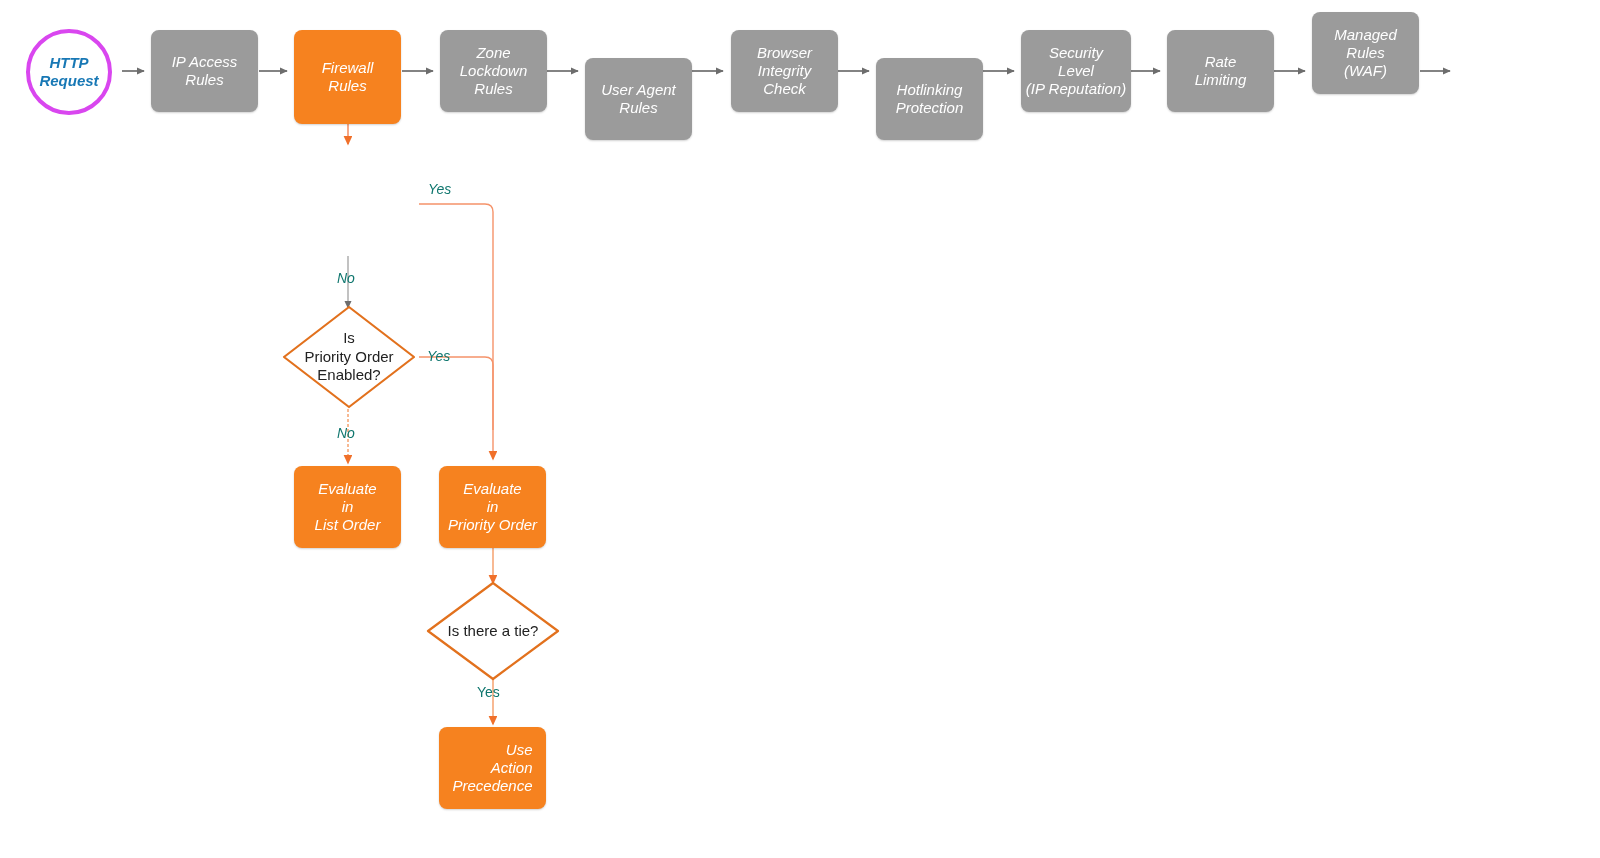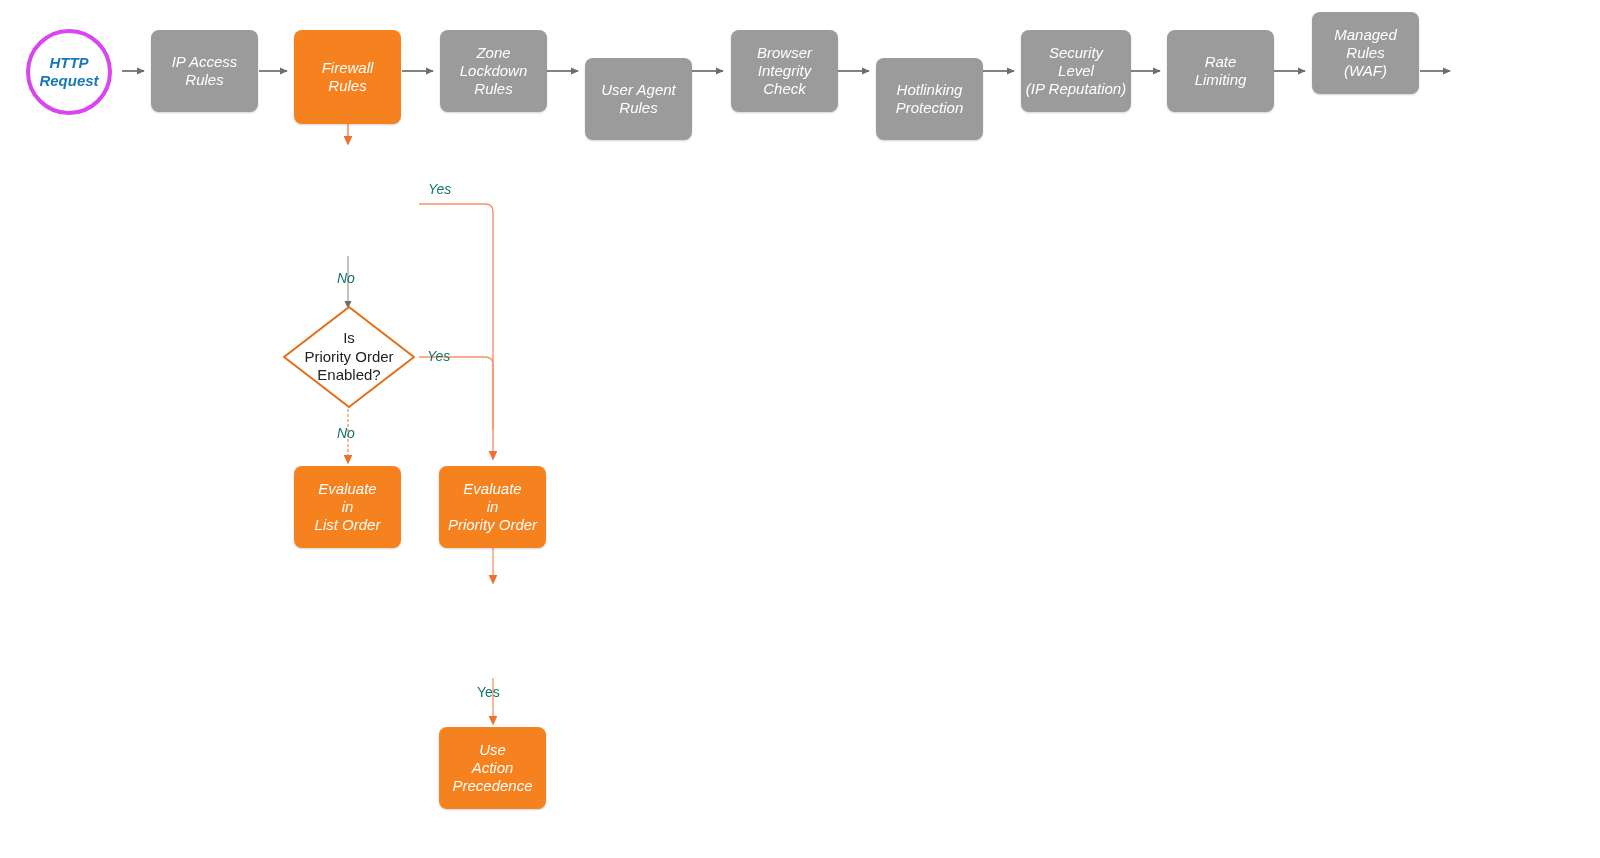--- a/index.html
+++ b/index.html
@@ -211,30 +211,36 @@
 
 
 
   <div class="diamond" style="left:281px; top:304px; width:136px; height:106px;">
     <svg class="dia-shape" viewBox="0 0 136 106" preserveAspectRatio="none">
       <polygon points="68,3 133,53 68,103 3,53" fill="#ffffff" stroke="#e2711d" stroke-width="2.2" stroke-linejoin="round"></polygon>
     </svg>
     <span class="dia-label">Is<br>Priority Order<br>Enabled?</span>
   </div>
 
+  <div class="diamond" style="left:425px; top:580px; width:136px; height:102px;">
+    <svg class="dia-shape" viewBox="0 0 136 102" preserveAspectRatio="none">
+      <polygon points="68,3 133,51 68,99 3,51" fill="#ffffff" stroke="#e2711d" stroke-width="2.2" stroke-linejoin="round"></polygon>
+    </svg>
+    <span class="dia-label">Is there a tie?</span>
+  </div>
 
   <div class="node box-orange" style="left:294px; top:466px; width:107px; height:82px;">
     <span>Evaluate<br>in<br>List Order</span>
   </div>
 
   <div class="node box-orange" style="left:439px; top:466px; width:107px; height:82px;">
     <span>Evaluate<br>in<br>Priority Order</span>
   </div>
 
-  <div class="node box-orange" style="left:439px; top:727px; width:107px; height:82px;">
+  <div class="node box-orange" style="left:439px; top:727px; width:107px; height:82px;text-align:right;">
     <span>Use<br>Action<br>Precedence</span>
   </div>
 
   <div class="edge-label" style="left:428px; top:181px;">Yes</div>
 
   <div class="edge-label" style="left:337px; top:270px;">No</div>
 
   <div class="edge-label" style="left:427px; top:348px;">Yes</div>
 
   <div class="edge-label" style="left:337px; top:425px;">No</div>

